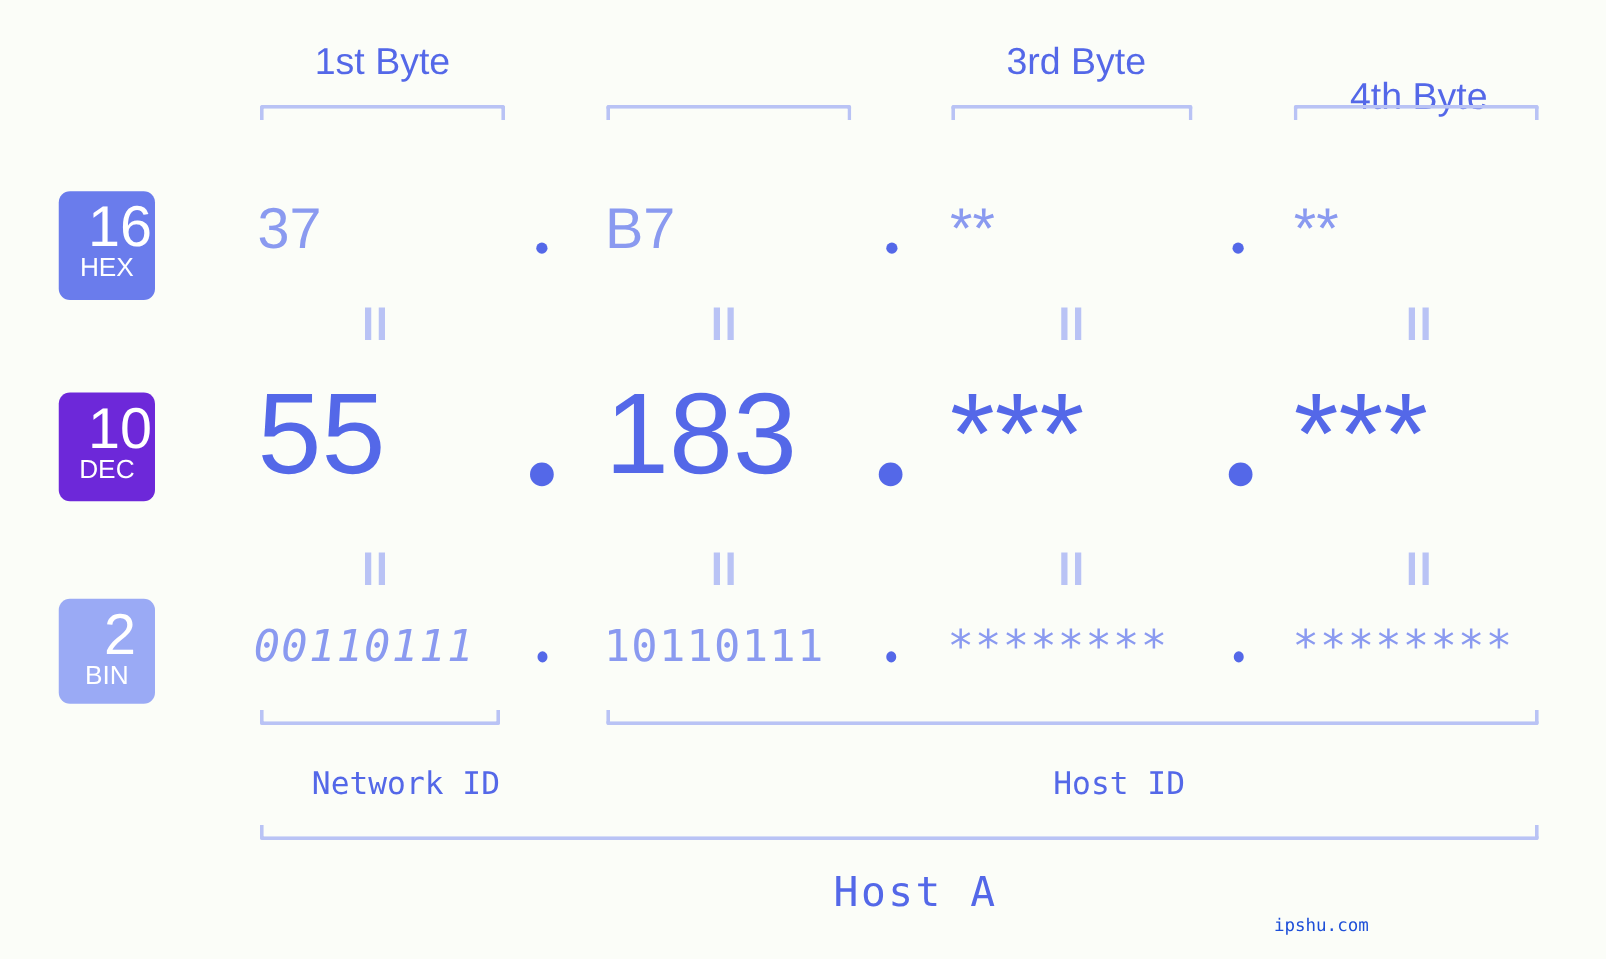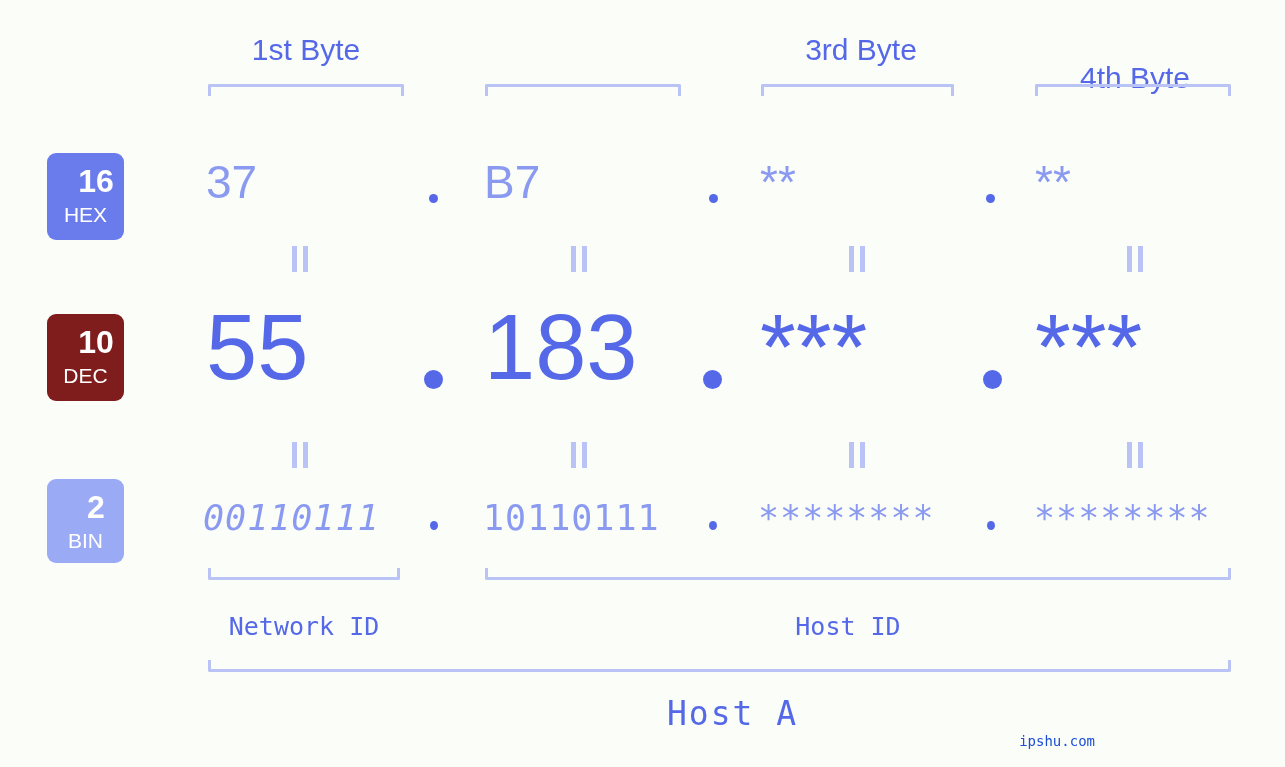--- a/index.html
+++ b/index.html
@@ -62,23 +62,23 @@
     border-radius: 9px;
     color: #ffffff;
     text-align: center;
     box-sizing: border-box;
     padding-top: 7px;
     line-height: 1;
     font-family: "Liberation Sans", sans-serif;
   }
   .badge .num {
     display: block;
-    font-size: 32px;
+    font-size: 46px;
     line-height: 42px;
-    font-weight: 700;
+    font-weight: 400;
     margin-left: 21px;
   }
   .badge .name {
     display: block;
     font-size: 21px;
     line-height: 26px;
     font-weight: 400;
   }
 
   
@@ -130,21 +130,21 @@
   }
   .eqmark i:first-child { left: 0; }
   .eqmark i:last-child  { left: 11px; }
 
   
   .id-label {
     position: absolute;
     font-size: 25px;
     color: #5468e8;
     font-family: "DejaVu Sans Mono", monospace;
-    text-align: center;
+    text-align: right;
     white-space: nowrap;
   }
 
   .class-label {
     position: absolute;
     font-size: 33px;
     color: #5468e8;
     font-family: "DejaVu Sans Mono", monospace;
     text-align: center;
     white-space: nowrap;
@@ -199,21 +199,21 @@
     </div>
   <div class="eqmark" style="left:849px; top:246px;">
       <i></i>
       <i></i>
     </div>
   <div class="eqmark" style="left:1127px; top:246px;">
       <i></i>
       <i></i>
     </div>
 
-  <div class="badge" style="top:314px; height:87px; background:#7f1d1d;">
+  <div class="badge" style="top:314px; height:87px; background:#6d28d9;">
     <span class="num">10</span>
     <span class="name">DEC</span>
   </div>
 
   <div class="row-dec">
     <div class="cell" style="left:206px; top:295px; width:190px;">55</div>
     <div class="dot dot-lg" style="left:424px; top:370px;"></div>
     <div class="cell" style="left:484px; top:295px; width:190px;">183</div>
     <div class="dot dot-lg" style="left:703px; top:370px;"></div>
     <div class="cell" style="left:760px; top:295px; width:190px;">***</div>

